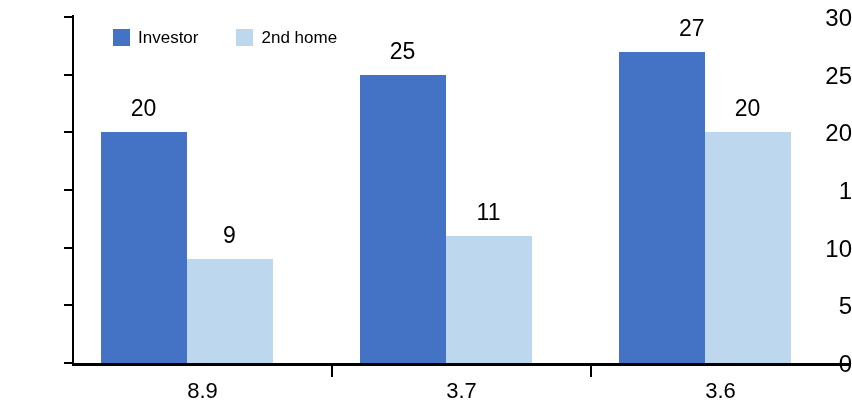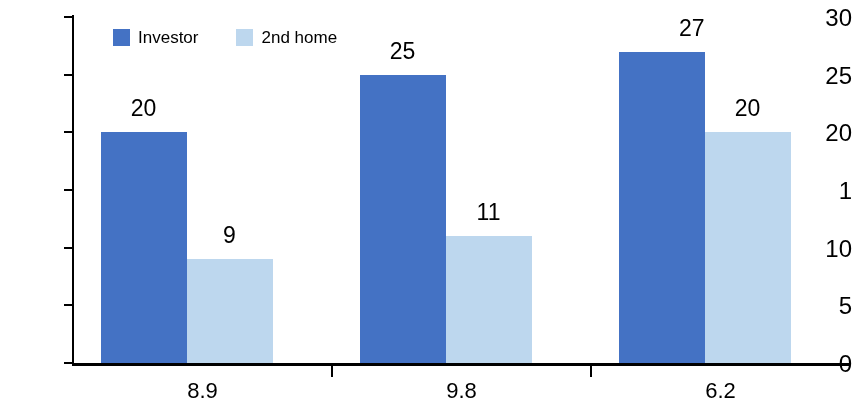--- a/index.html
+++ b/index.html
@@ -138,22 +138,22 @@
       <div class="y-tick" style="top: 304.333px;"></div>
       <div class="y-tick-label" style="top: 294.333px;">5</div>
       <div class="y-tick" style="top: 362px;"></div>
       <div class="y-tick-label" style="top: 352px;">0</div>
     </div>
 
   <div id="x-axis-group">
       <div class="x-tick" style="left: 331px;"></div>
       <div class="x-tick" style="left: 590px;"></div>
       <div class="x-tick-label" style="left: 73px; width: 259px;">8.9</div>
-      <div class="x-tick-label" style="left: 332px; width: 259px;">9.8</div>
-      <div class="x-tick-label" style="left: 591px; width: 259px;">6.2</div>
+      <div class="x-tick-label" style="left: 332px; width: 259px;">3.7</div>
+      <div class="x-tick-label" style="left: 591px; width: 259px;">3.6</div>
     </div>
 
   <div id="bars-group">
       <div class="bar series-investor" style="left: 100.5px; width: 86px; height: 230.667px;"></div>
       <div class="bar-label" style="left: 100.5px; width: 86px; top: 97.3333px;">20</div>
       <div class="bar series-second-home" style="left: 186.5px; width: 86px; height: 103.8px;"></div>
       <div class="bar-label" style="left: 186.5px; width: 86px; top: 224.2px;">9</div>
       <div class="bar series-investor" style="left: 359.5px; width: 86px; height: 288.333px;"></div>
       <div class="bar-label" style="left: 359.5px; width: 86px; top: 39.6667px;">25</div>
       <div class="bar series-second-home" style="left: 445.5px; width: 86px; height: 126.867px;"></div>

